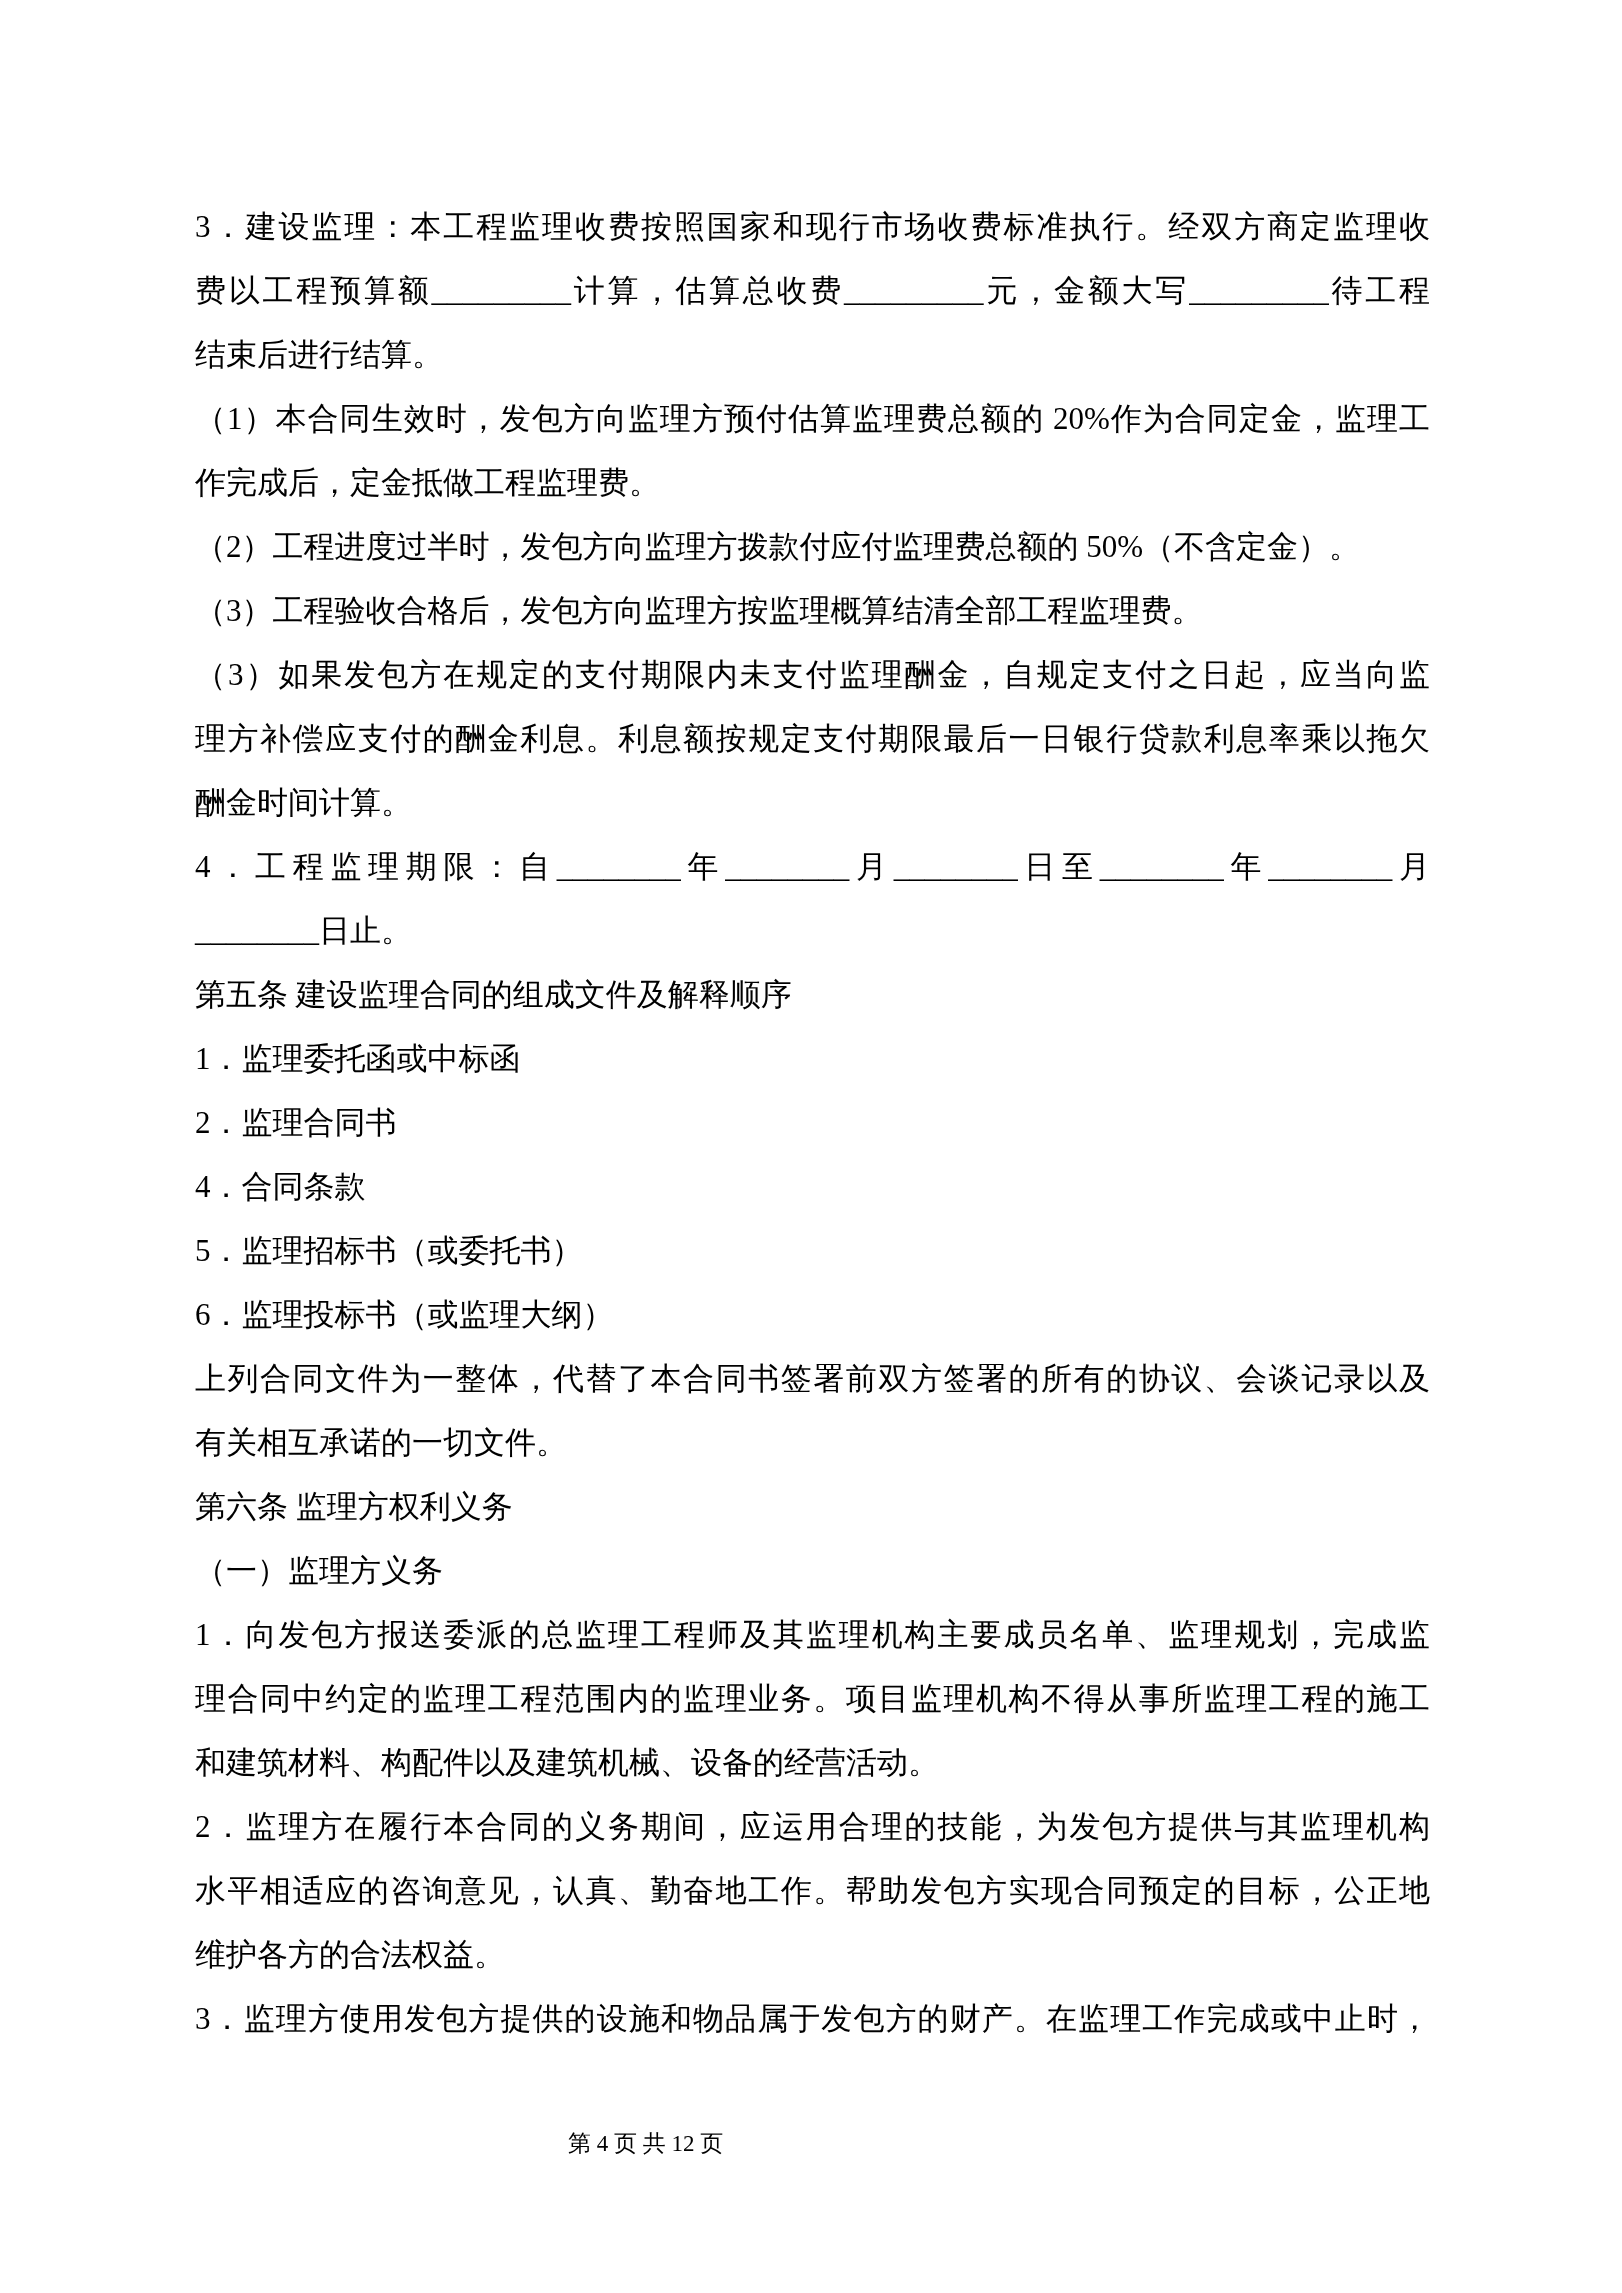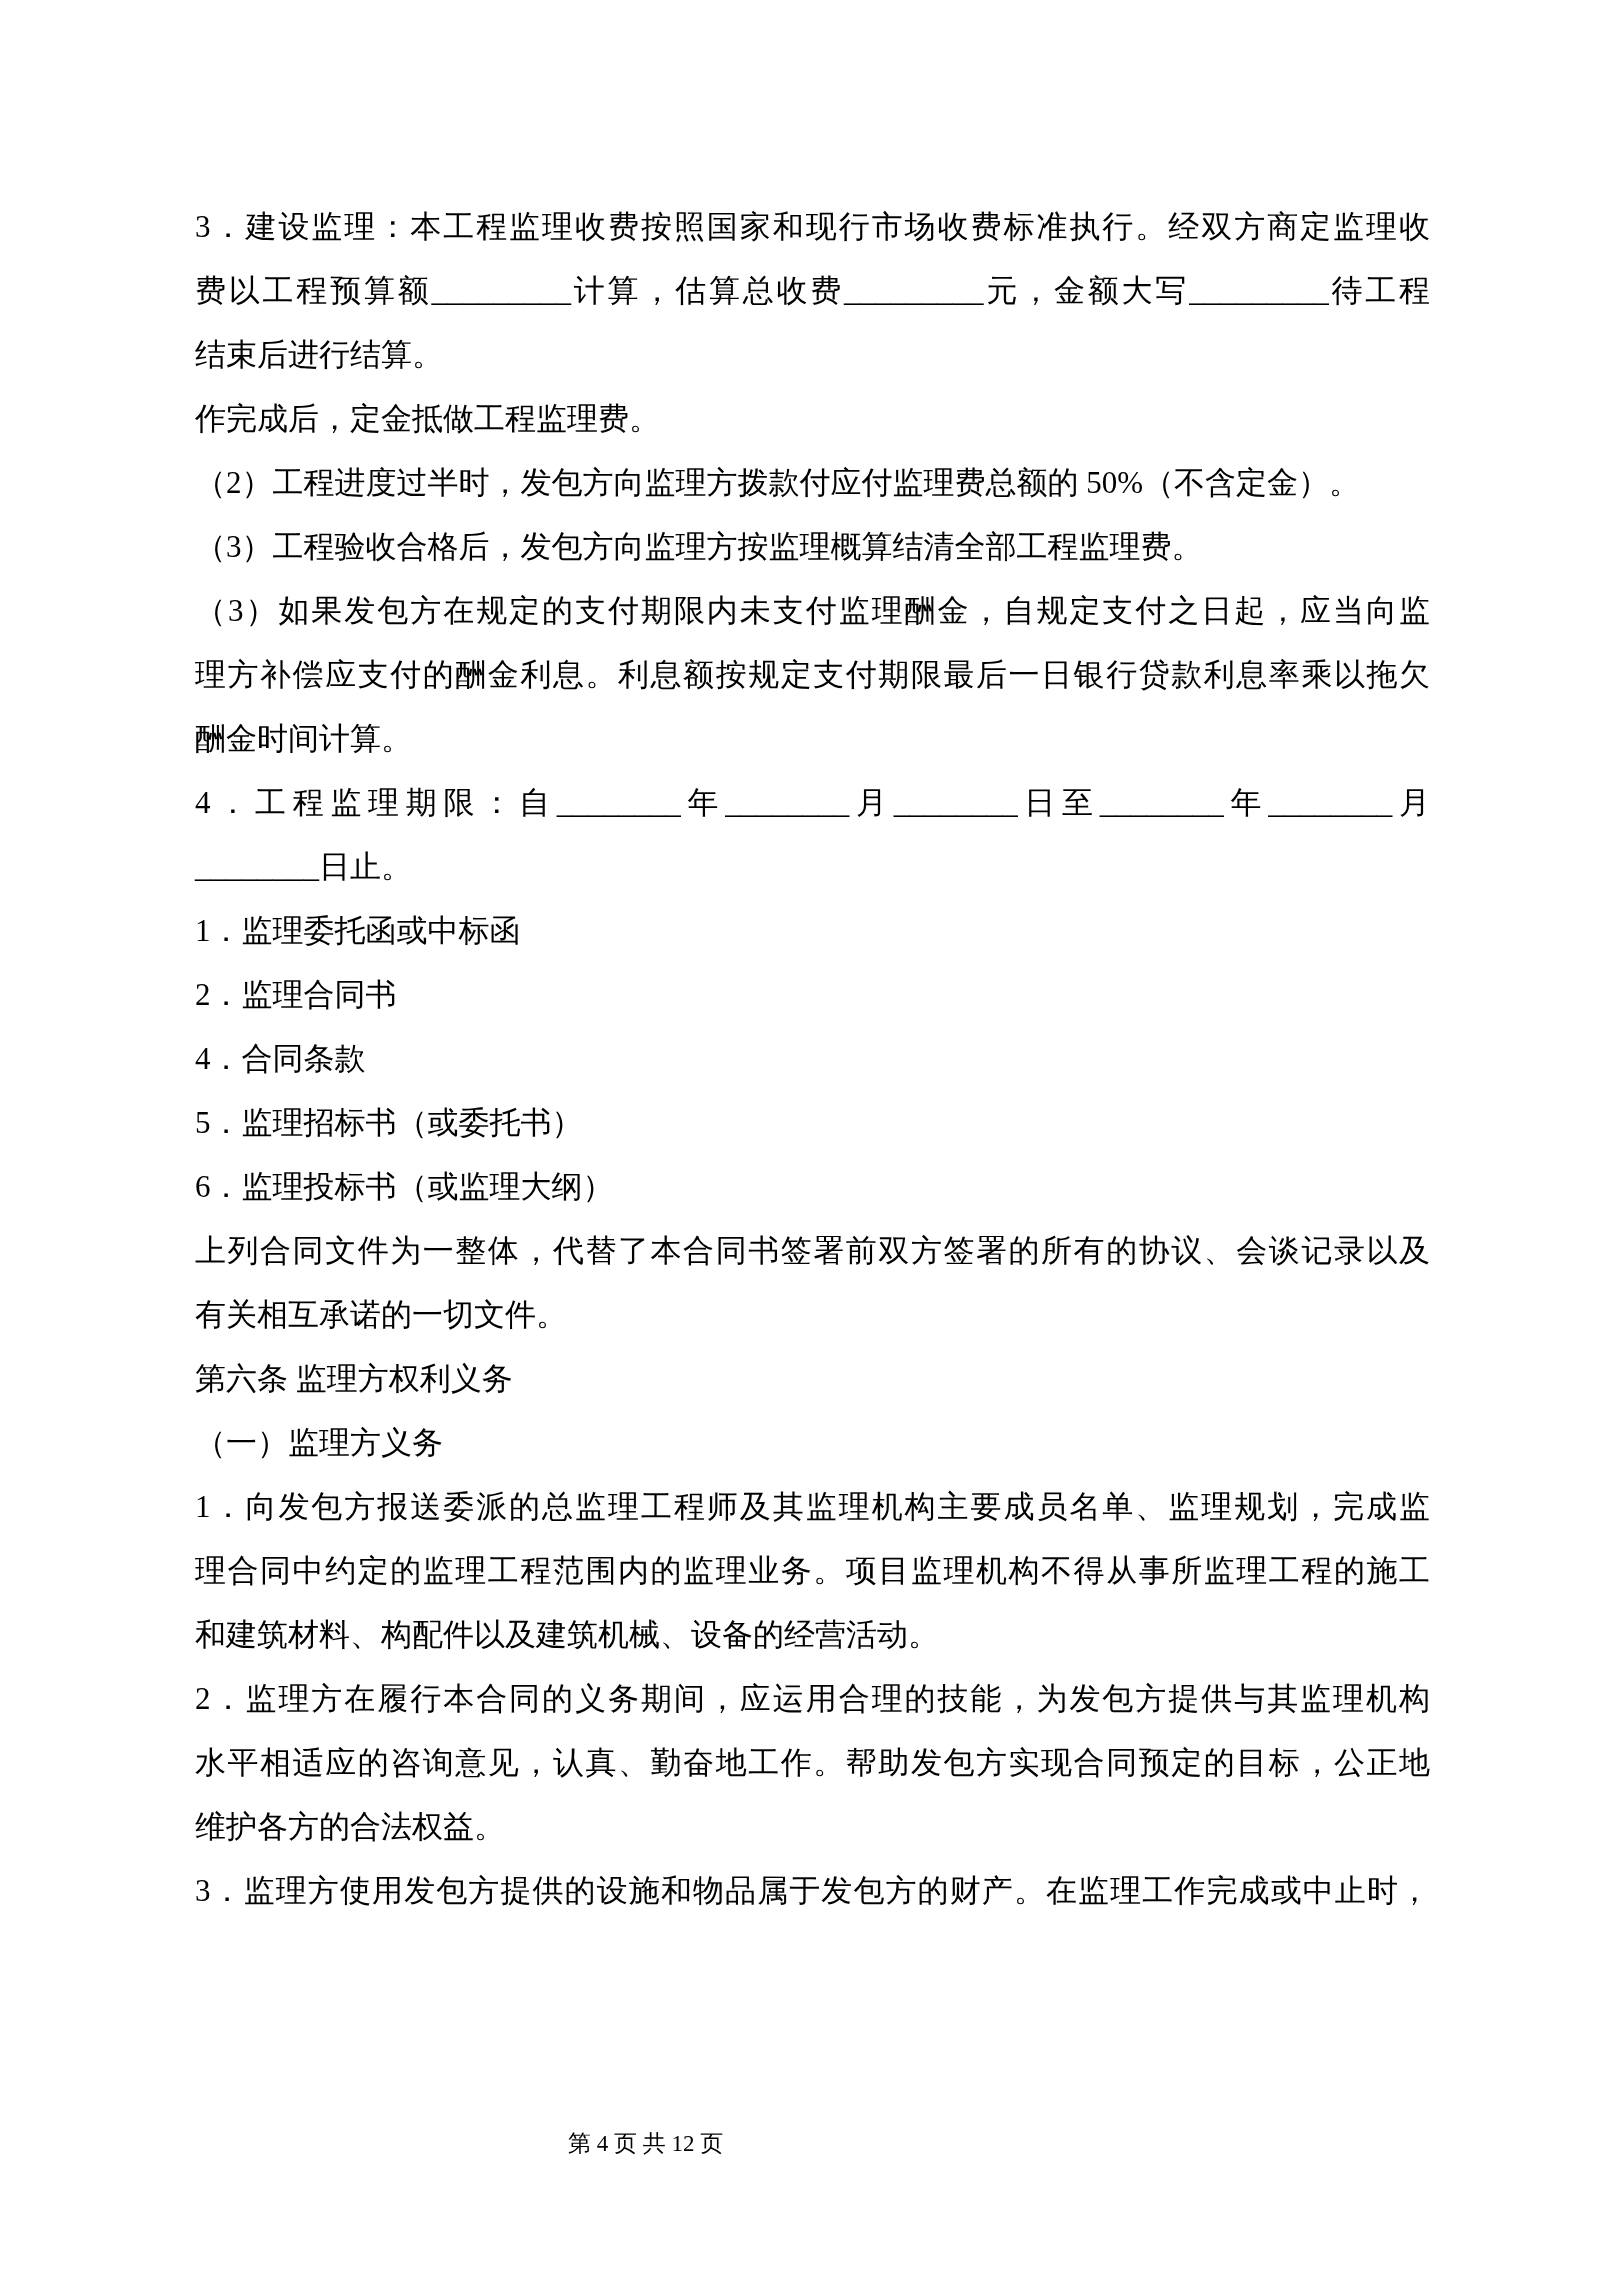--- a/index.html
+++ b/index.html
@@ -49,28 +49,30 @@
   }
 </style>
 </head>
 <body>
 
 <div class="page">
   <div class="textblock">
     <div class="line j">3．建设监理：本工程监理收费按照国家和现行市场收费标准执行。经双方商定监理收</div>
     <div class="line j">费以工程预算额_________计算，估算总收费_________元，金额大写_________待工程</div>
     <div class="line">结束后进行结算。</div>
+    <div class="line j">（1）本合同生效时，发包方向监理方预付估算监理费总额的 20%作为合同定金，监理工</div>
     <div class="line">作完成后，定金抵做工程监理费。</div>
     <div class="line">（2）工程进度过半时，发包方向监理方拨款付应付监理费总额的 50%（不含定金）。</div>
     <div class="line">（3）工程验收合格后，发包方向监理方按监理概算结清全部工程监理费。</div>
     <div class="line j">（3）如果发包方在规定的支付期限内未支付监理酬金，自规定支付之日起，应当向监</div>
     <div class="line j">理方补偿应支付的酬金利息。利息额按规定支付期限最后一日银行贷款利息率乘以拖欠</div>
     <div class="line">酬金时间计算。</div>
     <div class="line j">4．工程监理期限：自________年________月________日至________年________月</div>
     <div class="line">________日止。</div>
+    <div class="line">第五条 建设监理合同的组成文件及解释顺序</div>
     <div class="line">1．监理委托函或中标函</div>
     <div class="line">2．监理合同书</div>
     <div class="line">4．合同条款</div>
     <div class="line">5．监理招标书（或委托书）</div>
     <div class="line">6．监理投标书（或监理大纲）</div>
     <div class="line j">上列合同文件为一整体，代替了本合同书签署前双方签署的所有的协议、会谈记录以及</div>
     <div class="line">有关相互承诺的一切文件。</div>
     <div class="line">第六条 监理方权利义务</div>
     <div class="line">（一）监理方义务</div>
     <div class="line j">1．向发包方报送委派的总监理工程师及其监理机构主要成员名单、监理规划，完成监</div>

